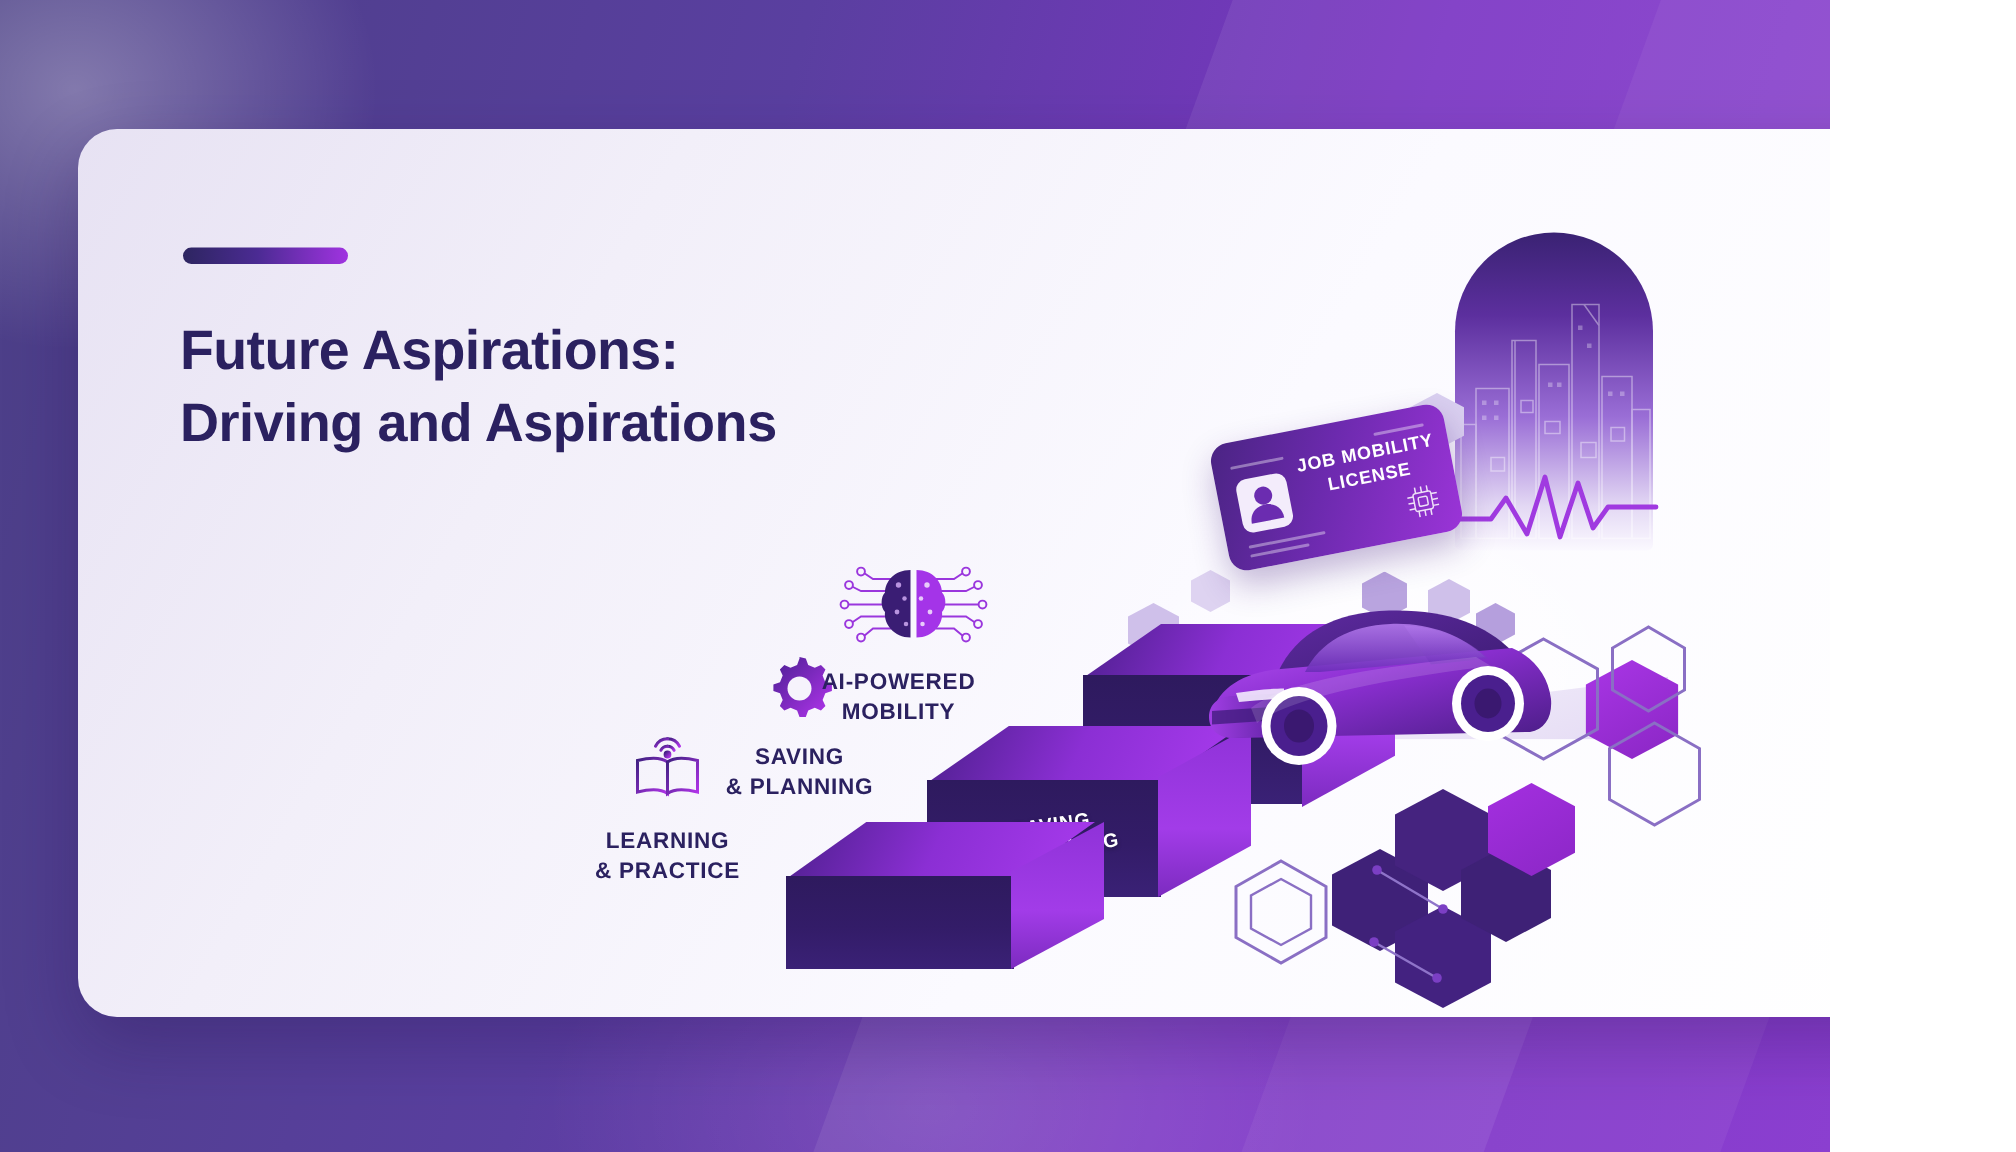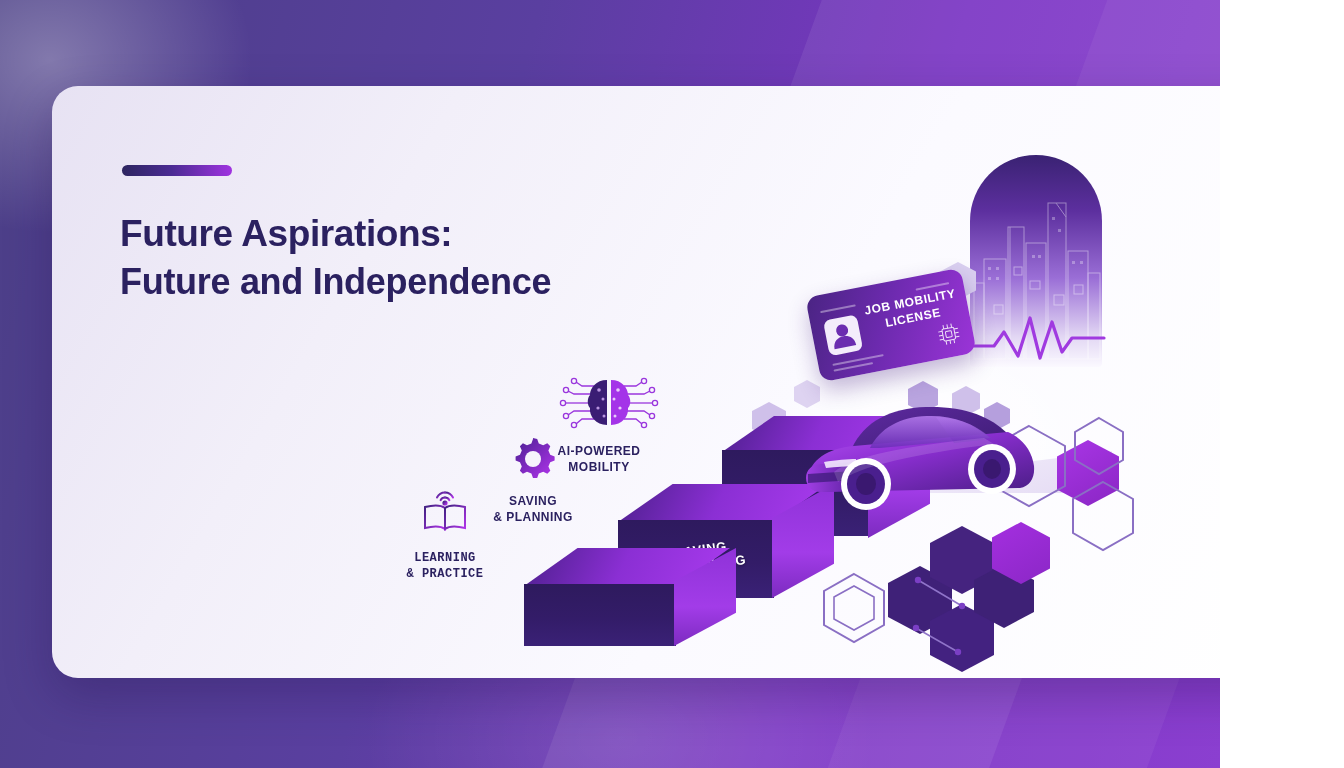--- a/index.html
+++ b/index.html
@@ -115,21 +115,21 @@
     color: #ffffff; font-weight: 700; font-size: 13px;
     letter-spacing: .6px; text-align: center; line-height: 1.25;
     transform: rotate(-8deg);
     text-shadow: 0 1px 3px rgba(0,0,0,.35);
   }
 
   
   .side-label { position: absolute; text-align: center; width: 130px; }
   .side-label .cap {
     margin-top: 6px;
-    font-size: 12px; font-weight: 700; color: #2b2160;
+    font-size: 15px; font-weight: 700; color: #2b2160;
     letter-spacing: .5px; line-height: 1.3;
   }
 
   
   .car { position: absolute; left: 742px; top: 300px; width: 250px; height: 125px; }
 
   
   .license {
     position: absolute; left: 760px; top: 196px;
     width: 158px; height: 86px; border-radius: 12px;
@@ -171,21 +171,21 @@
   <div class="bg-band"></div>
   <div class="bg-band2"></div>
   <div class="bg-glow"></div>
   <div class="bg-glow2"></div>
 
   <div class="card">
 
     <div class="accent-bar"></div>
     <div class="title-wrap">
       <div class="title-line1">Future Aspirations:</div>
-      <div class="title-line2">Future and Independence</div>
+      <div class="title-line2">Driving and Aspirations</div>
     </div>
 
     <div class="illus">
 
       <div class="arch">
         <svg class="sky" viewBox="0 0 132 212" preserveAspectRatio="none">
           <g fill="none" stroke="#ffffff" stroke-width="1" opacity="0.75">
             <rect x="14" y="104" width="22" height="100"></rect>
             <rect x="38" y="72" width="16" height="132"></rect>
             <rect x="56" y="88" width="20" height="116"></rect>
@@ -273,21 +273,21 @@
           <div>&amp; PLANNING</div>
         </div>
       </div>
 
       <div class="step" style="left:418px; top:462px; width:300px; height:150px;">
         <div class="top" style="width:206px; height:38px; left:54px; top:0; clip-path: polygon(26% 0%, 100% 0%, 74% 100%, 0% 100%);"></div>
         <div class="front" style="left:54px; top:36px; width:152px; height:62px;"></div>
         <div class="side" style="left:204px; top:0px; width:62px; height:98px; clip-path: polygon(0% 34%, 100% 0%, 100% 66%, 0% 100%);"></div>
       </div>
 
-      <div class="side-label" style="left:328px; top:400px;font-family:Liberation Mono, monospace;">
+      <div class="side-label" style="left:328px; top:400px;">
         <svg width="56" height="54" viewBox="0 0 56 54">
           <defs>
             <linearGradient id="gBook" x1="0" y1="0" x2="1" y2="1">
               <stop offset="0%" stop-color="#3f2080"></stop>
                 <stop offset="100%" stop-color="#b234ea"></stop>
             </linearGradient>
           </defs>
           <g fill="none" stroke="url(#gBook)" stroke-width="2" stroke-linecap="round">
             <path d="M28 6.5 a9 9 0 0 1 8 5"></path>
             <path d="M28 11.5 a5 5 0 0 1 4.4 2.7"></path>

